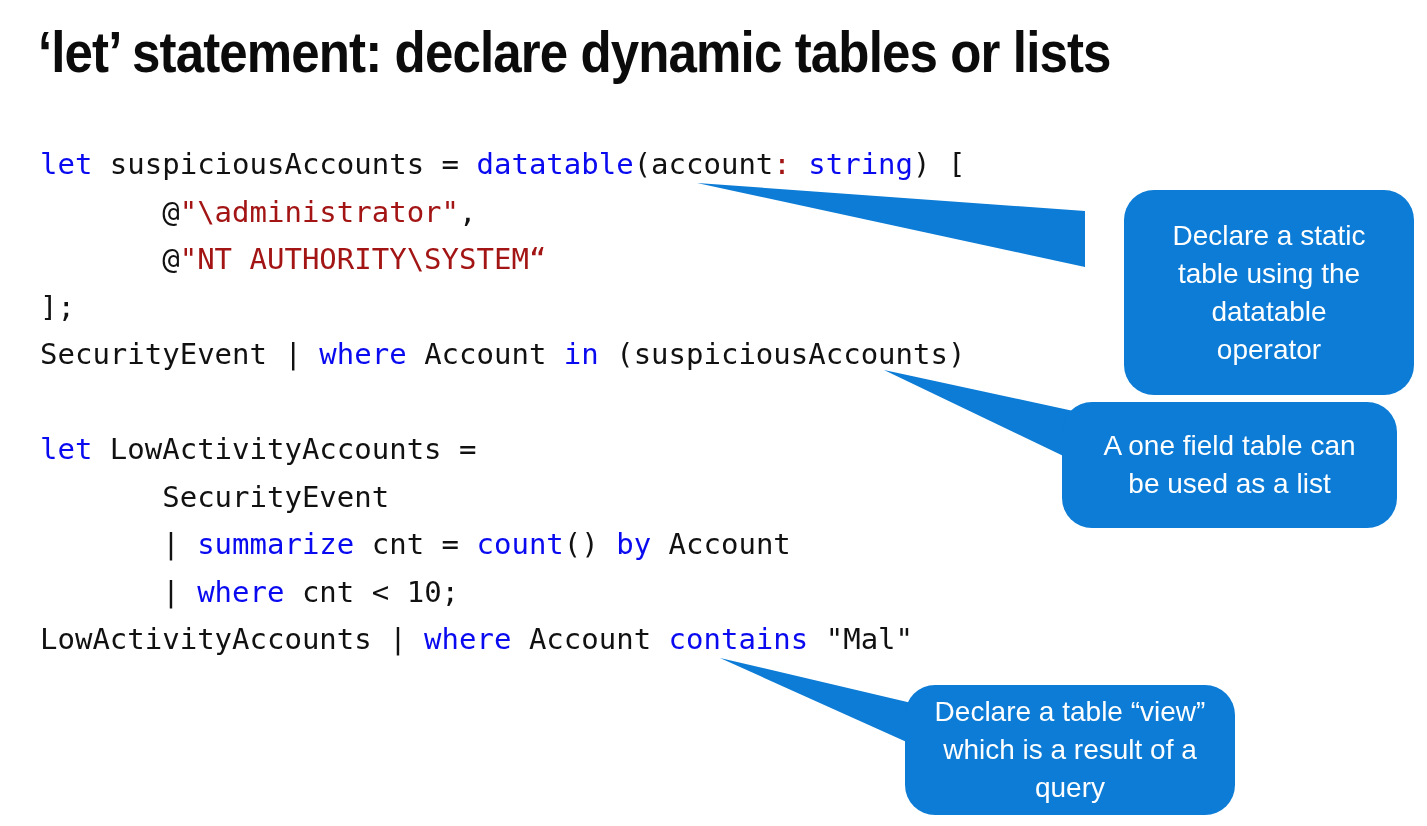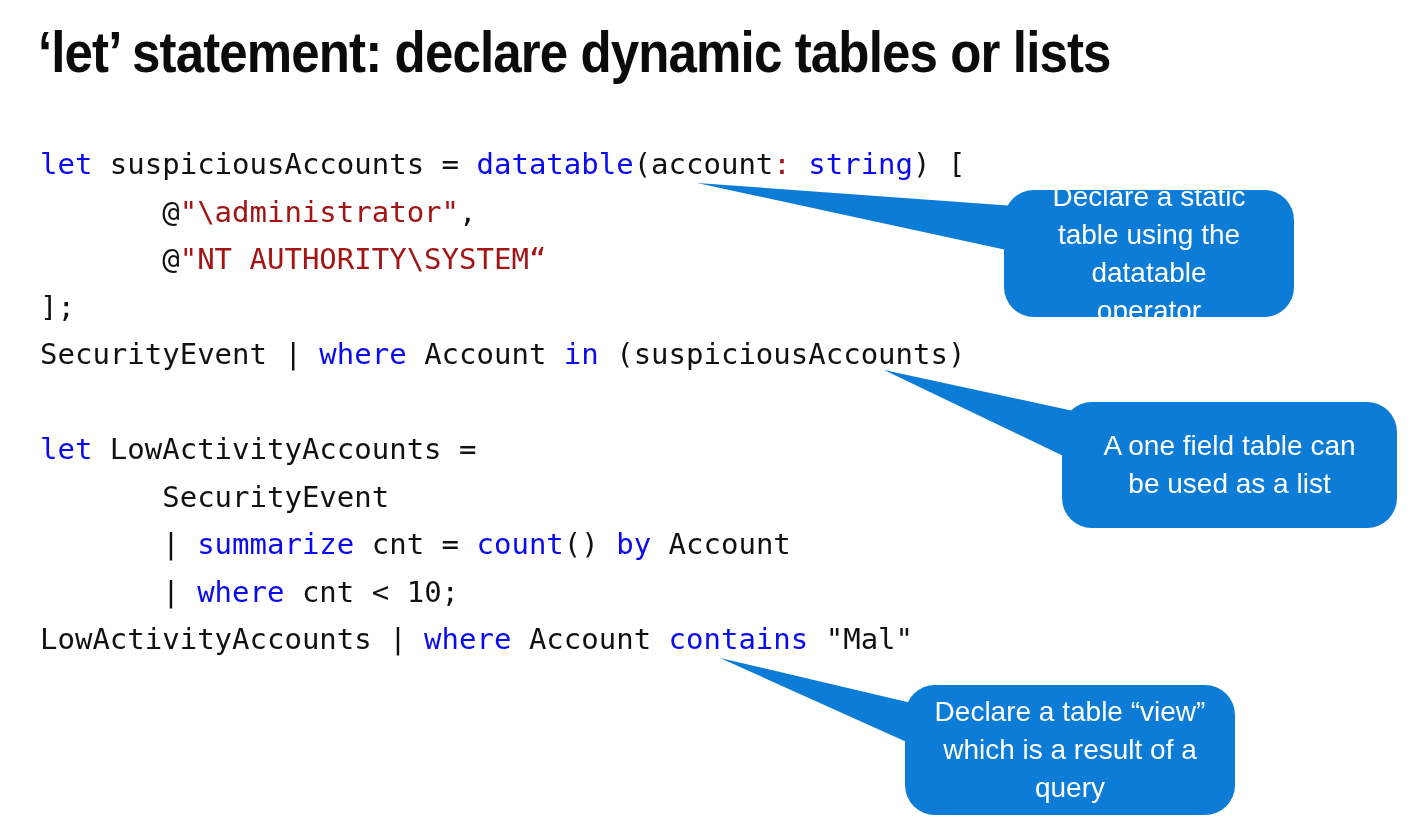--- a/index.html
+++ b/index.html
@@ -50,21 +50,21 @@
     color: var(--callout-text, #ffffff);
     border-radius: 30px;
     display: flex;
     align-items: center;
     justify-content: center;
     text-align: center;
     font-size: 28px;
     line-height: 38px;
     white-space: pre-line;
   }
-  #callout-datatable { left: 1004px; top: 190px; width: 290px; height: 127px; }
+  #callout-datatable { left: 1124px; top: 190px; width: 290px; height: 205px; }
   #callout-list      { left: 1062px; top: 402px; width: 335px; height: 126px; }
   #callout-view      { left: 905px;  top: 685px; width: 330px; height: 130px; }
   
   #tails-overlay {
     position: absolute;
     left: 0; top: 0;
     width: 1427px;
     height: 826px;
     pointer-events: none;
   }

